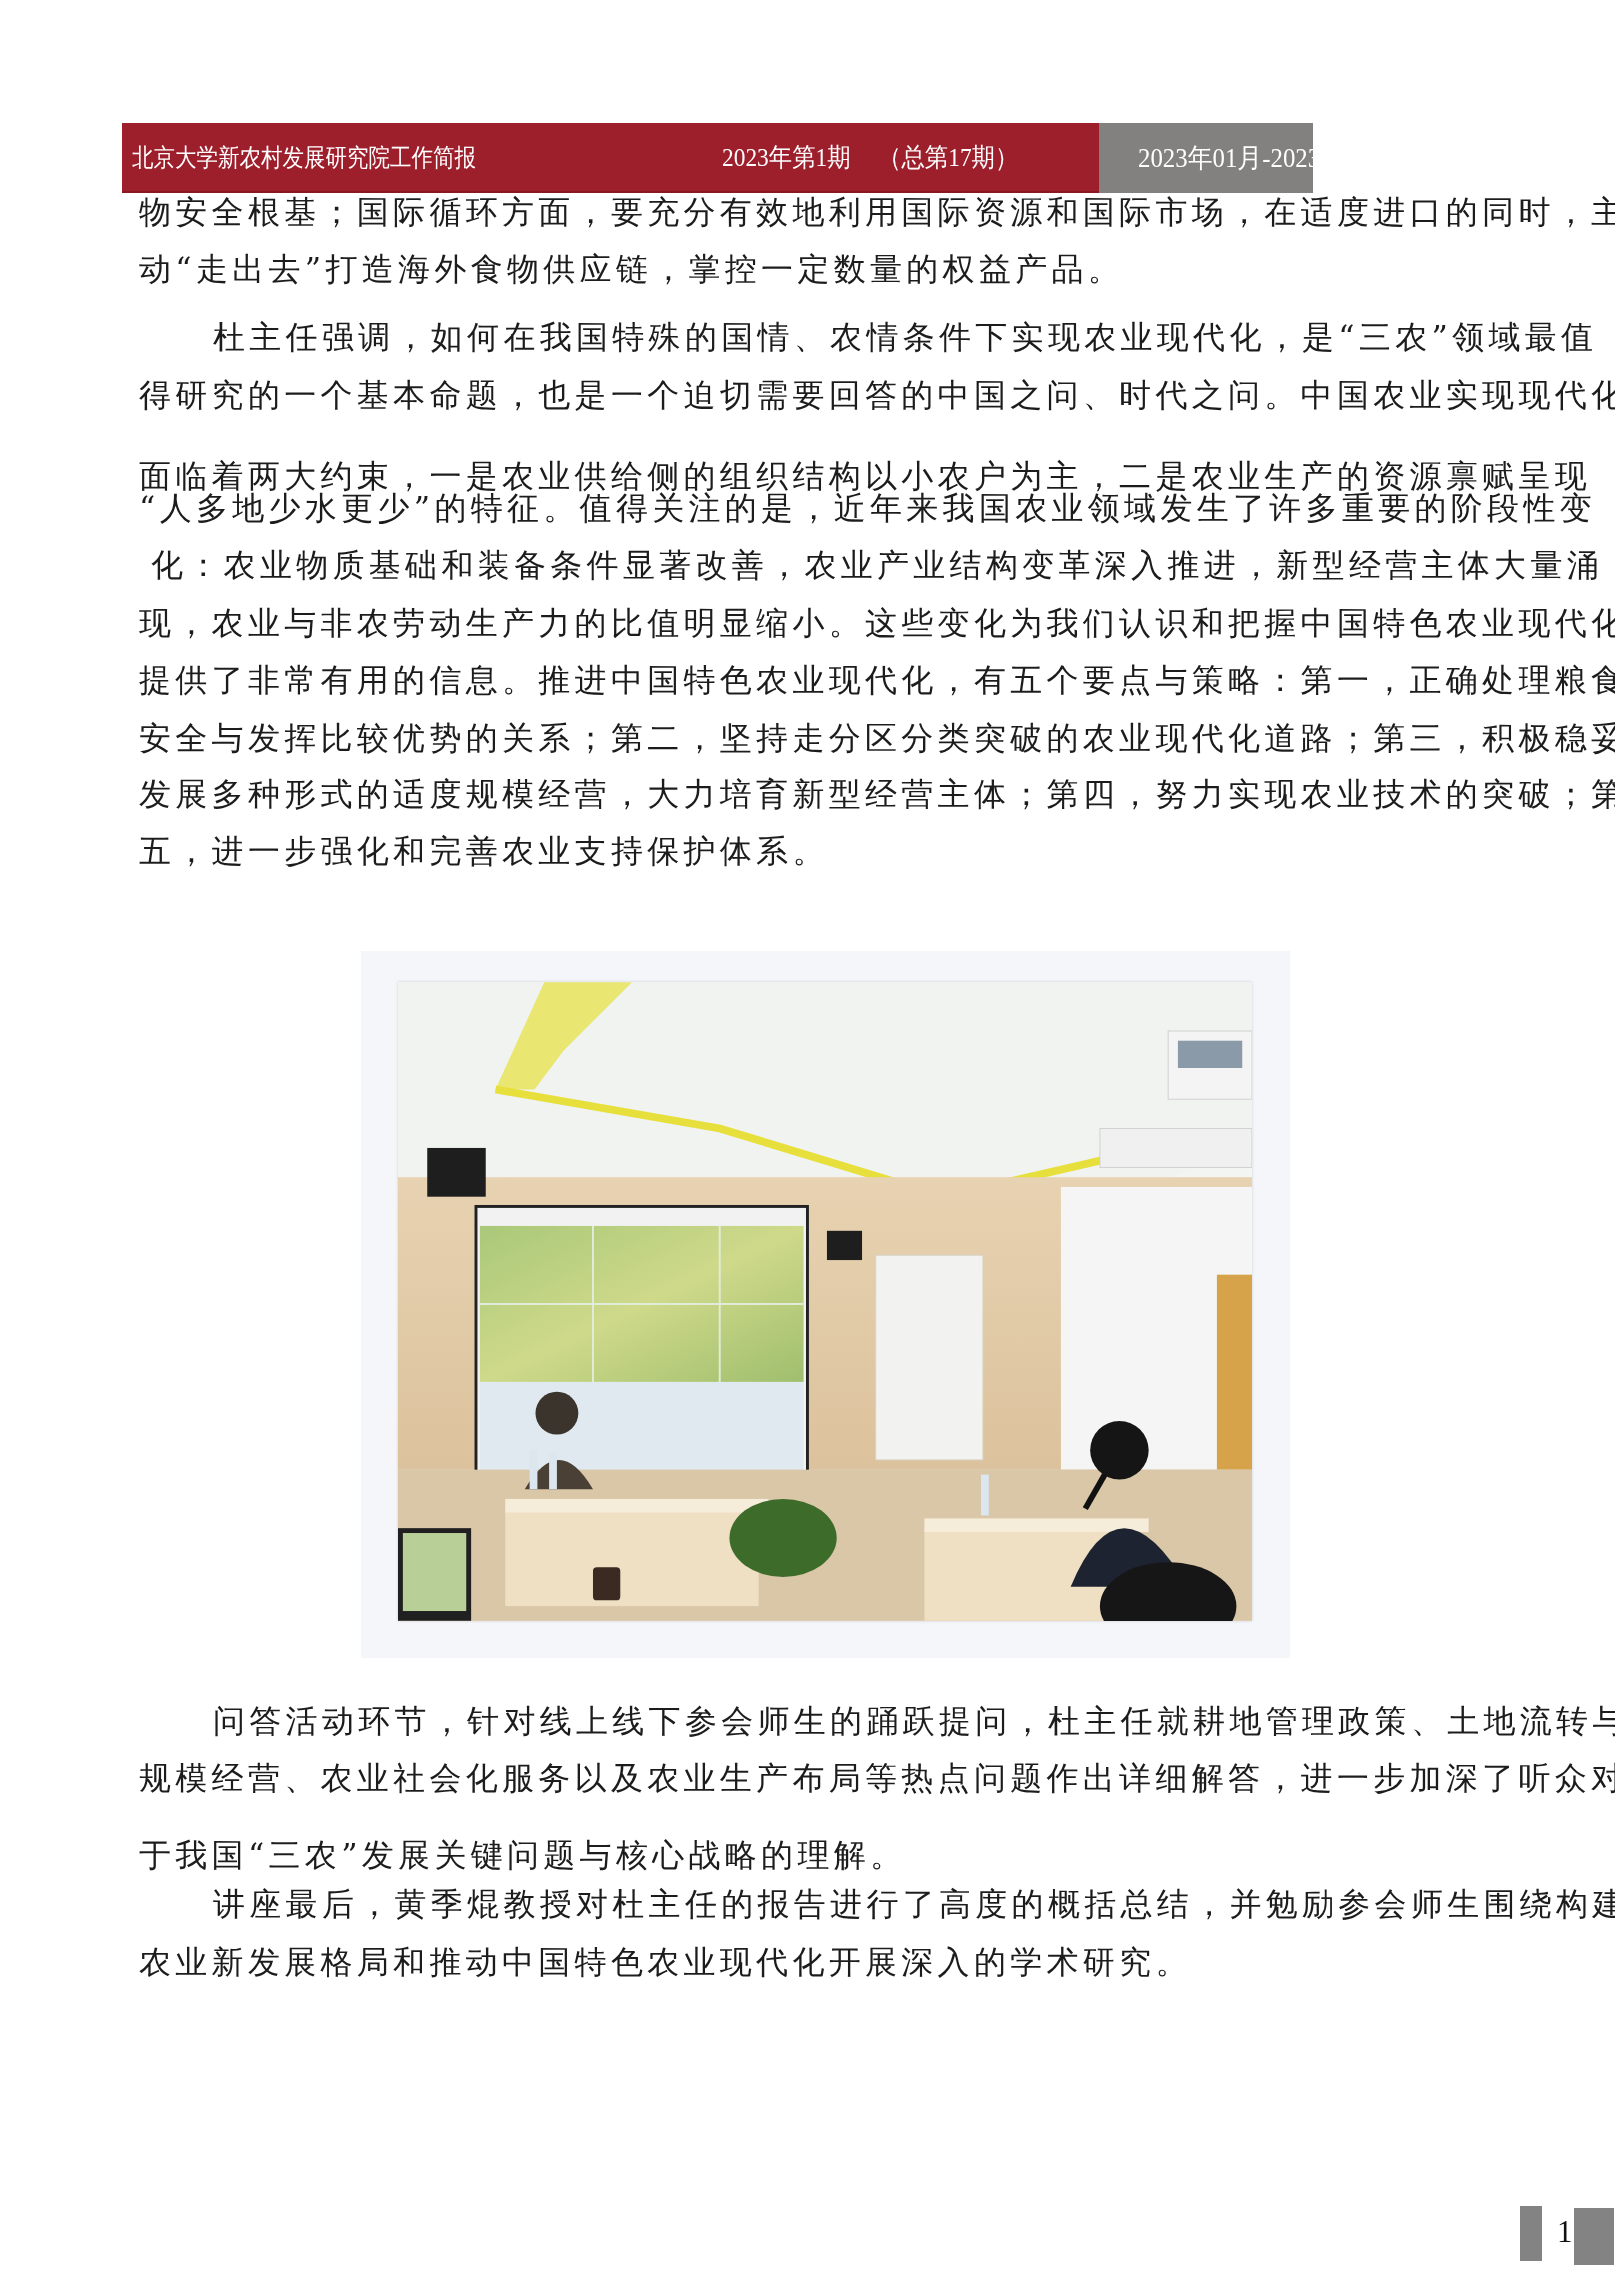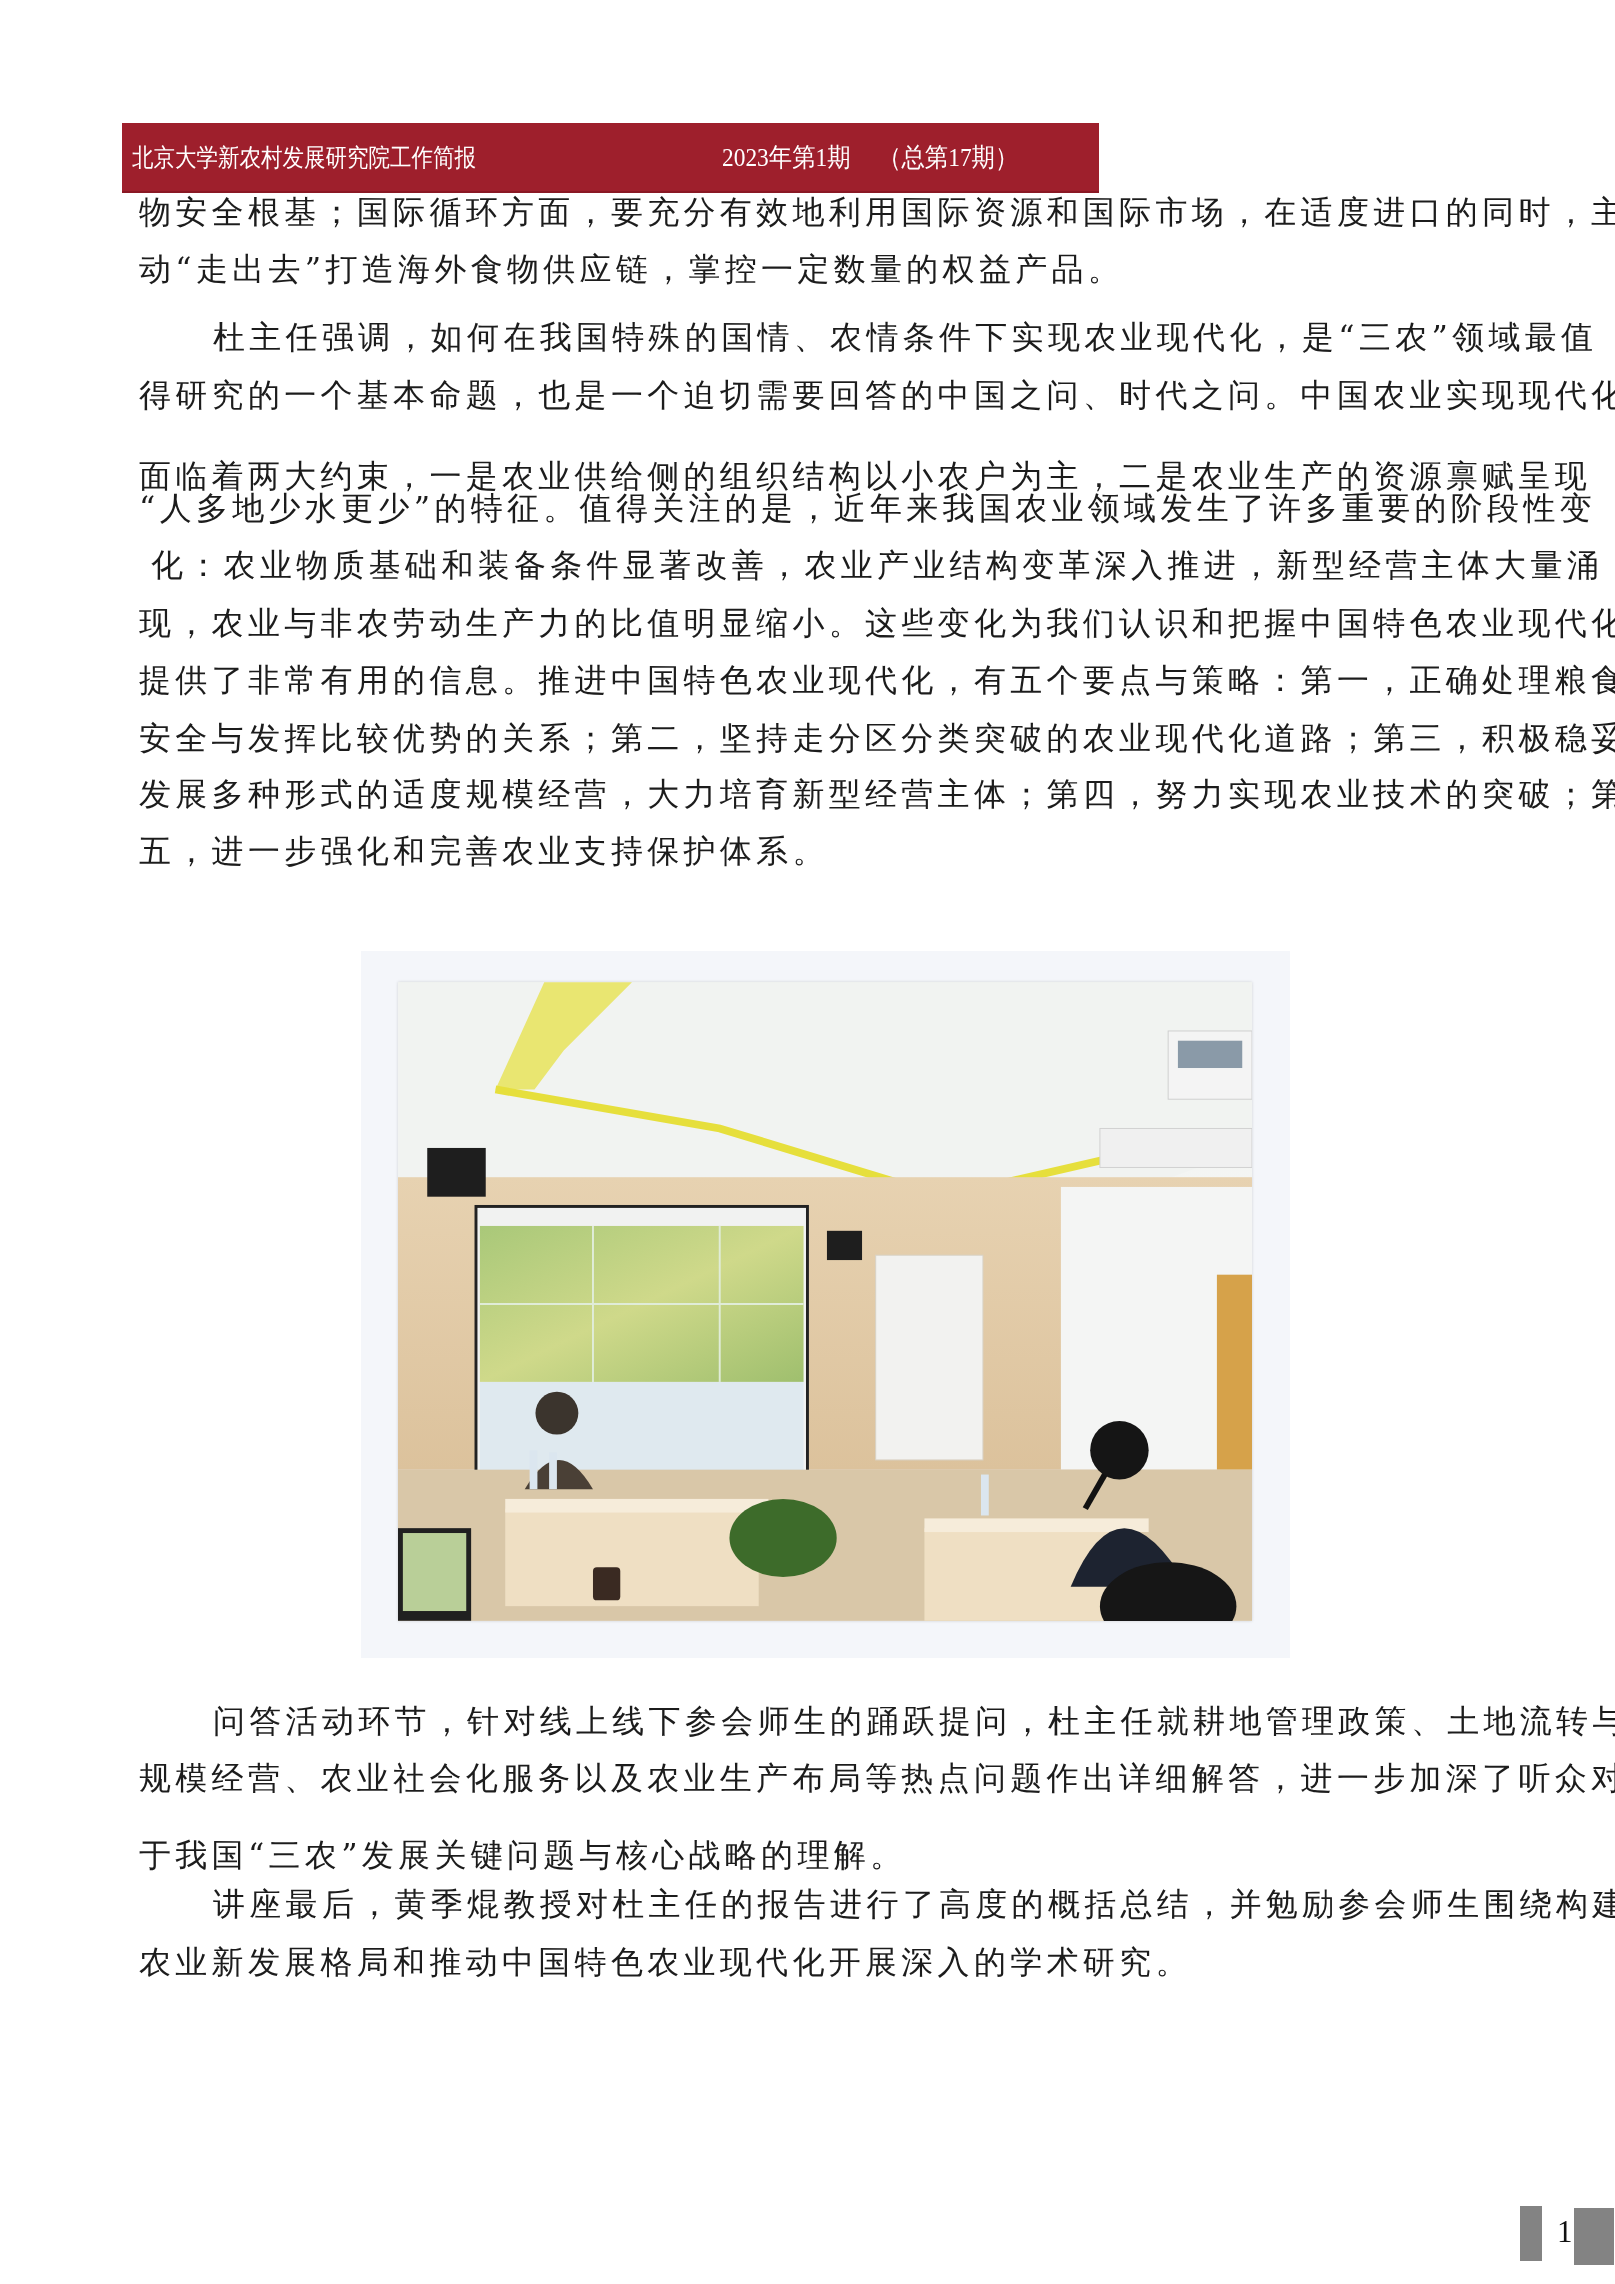--- a/index.html
+++ b/index.html
@@ -62,20 +62,23 @@
   }
 </style>
 </head>
 <body>
 
 <div class="header">
   <div class="header-red">
     <span class="header-text h-title">北京大学新农村发展研究院工作简报</span>
     <span class="header-text h-issue">2023年第1期</span>
     <span class="header-text h-total">（总第17期）</span>
+  </div>
+  <div class="header-gray">
+    <span class="header-text h-range">2023年01月-2023年03月</span>
   </div>
 </div>
 
 <div class="body-text" style="top:0;">
 
   <div class="line" style="top:191px;">物安全根基；国际循环方面，要充分有效地利用国际资源和国际市场，在适度进口的同时，主</div>
   <div class="line" style="top:248px;">动“走出去”打造海外食物供应链，掌控一定数量的权益产品。</div>
 
   <div class="line indent" style="top:316px;">杜主任强调，如何在我国特殊的国情、农情条件下实现农业现代化，是“三农”领域最值</div>
   <div class="line" style="top:374px;">得研究的一个基本命题，也是一个迫切需要回答的中国之问、时代之问。中国农业实现现代化</div>

